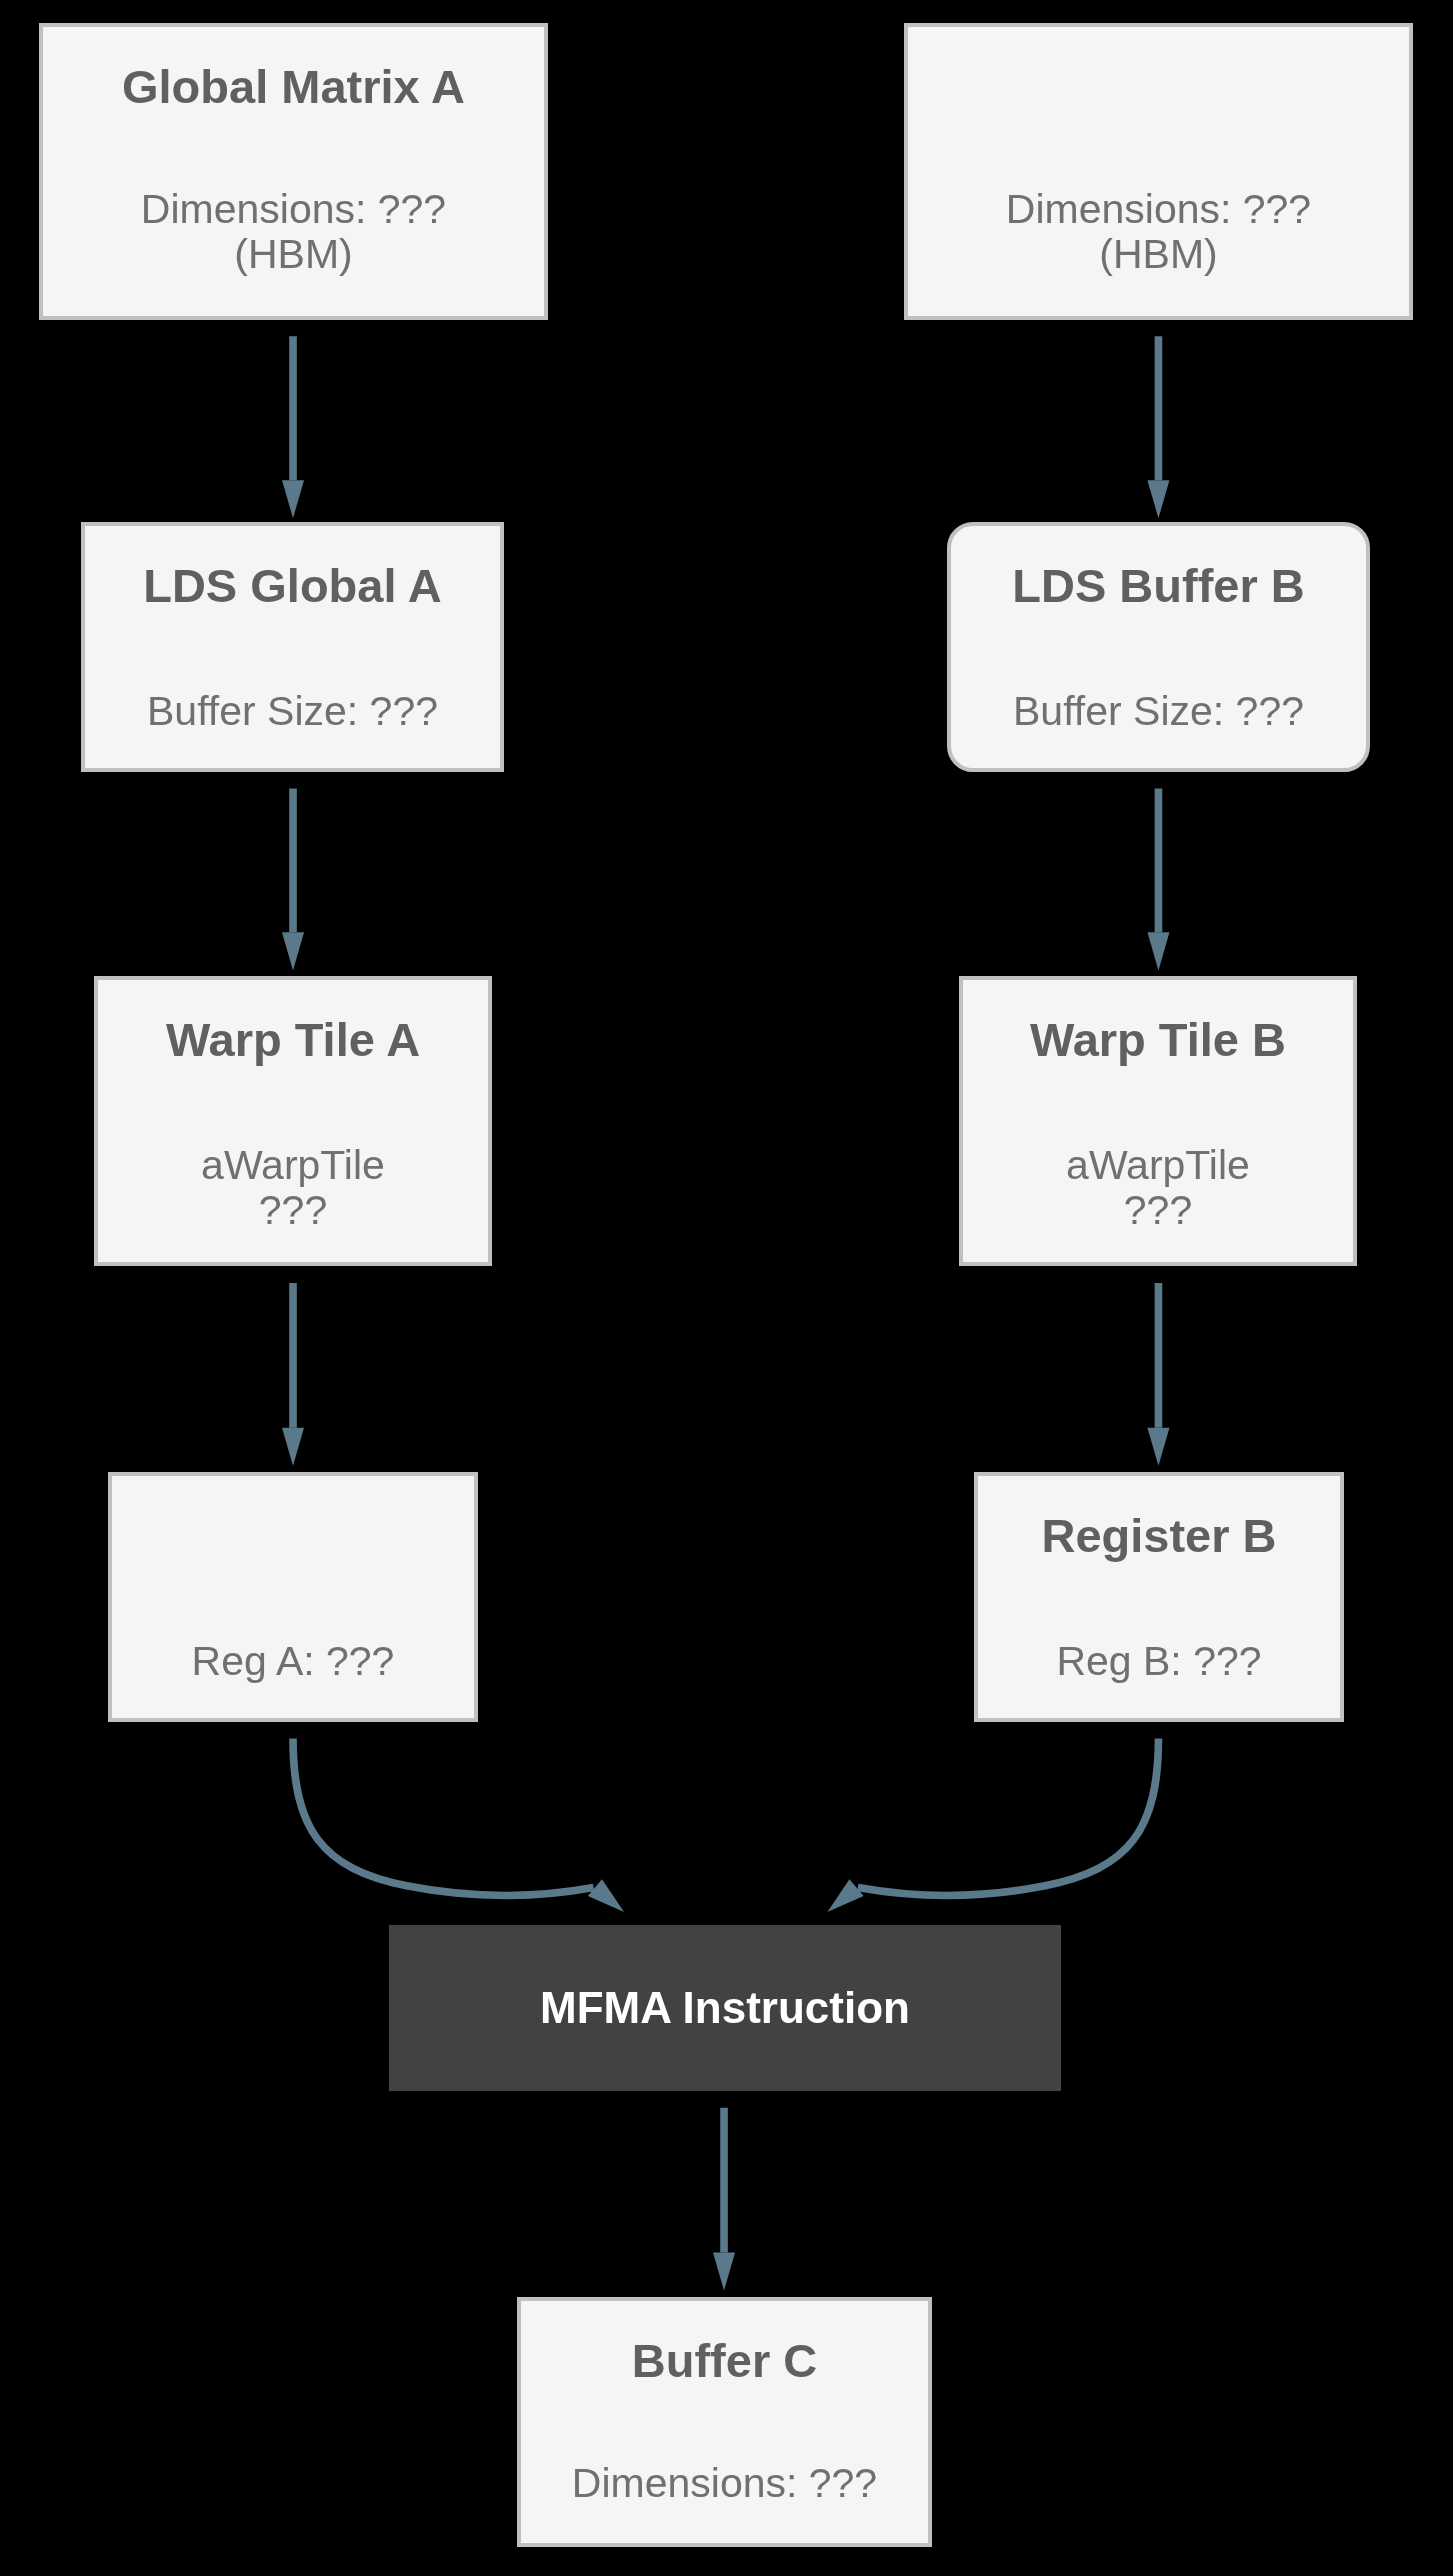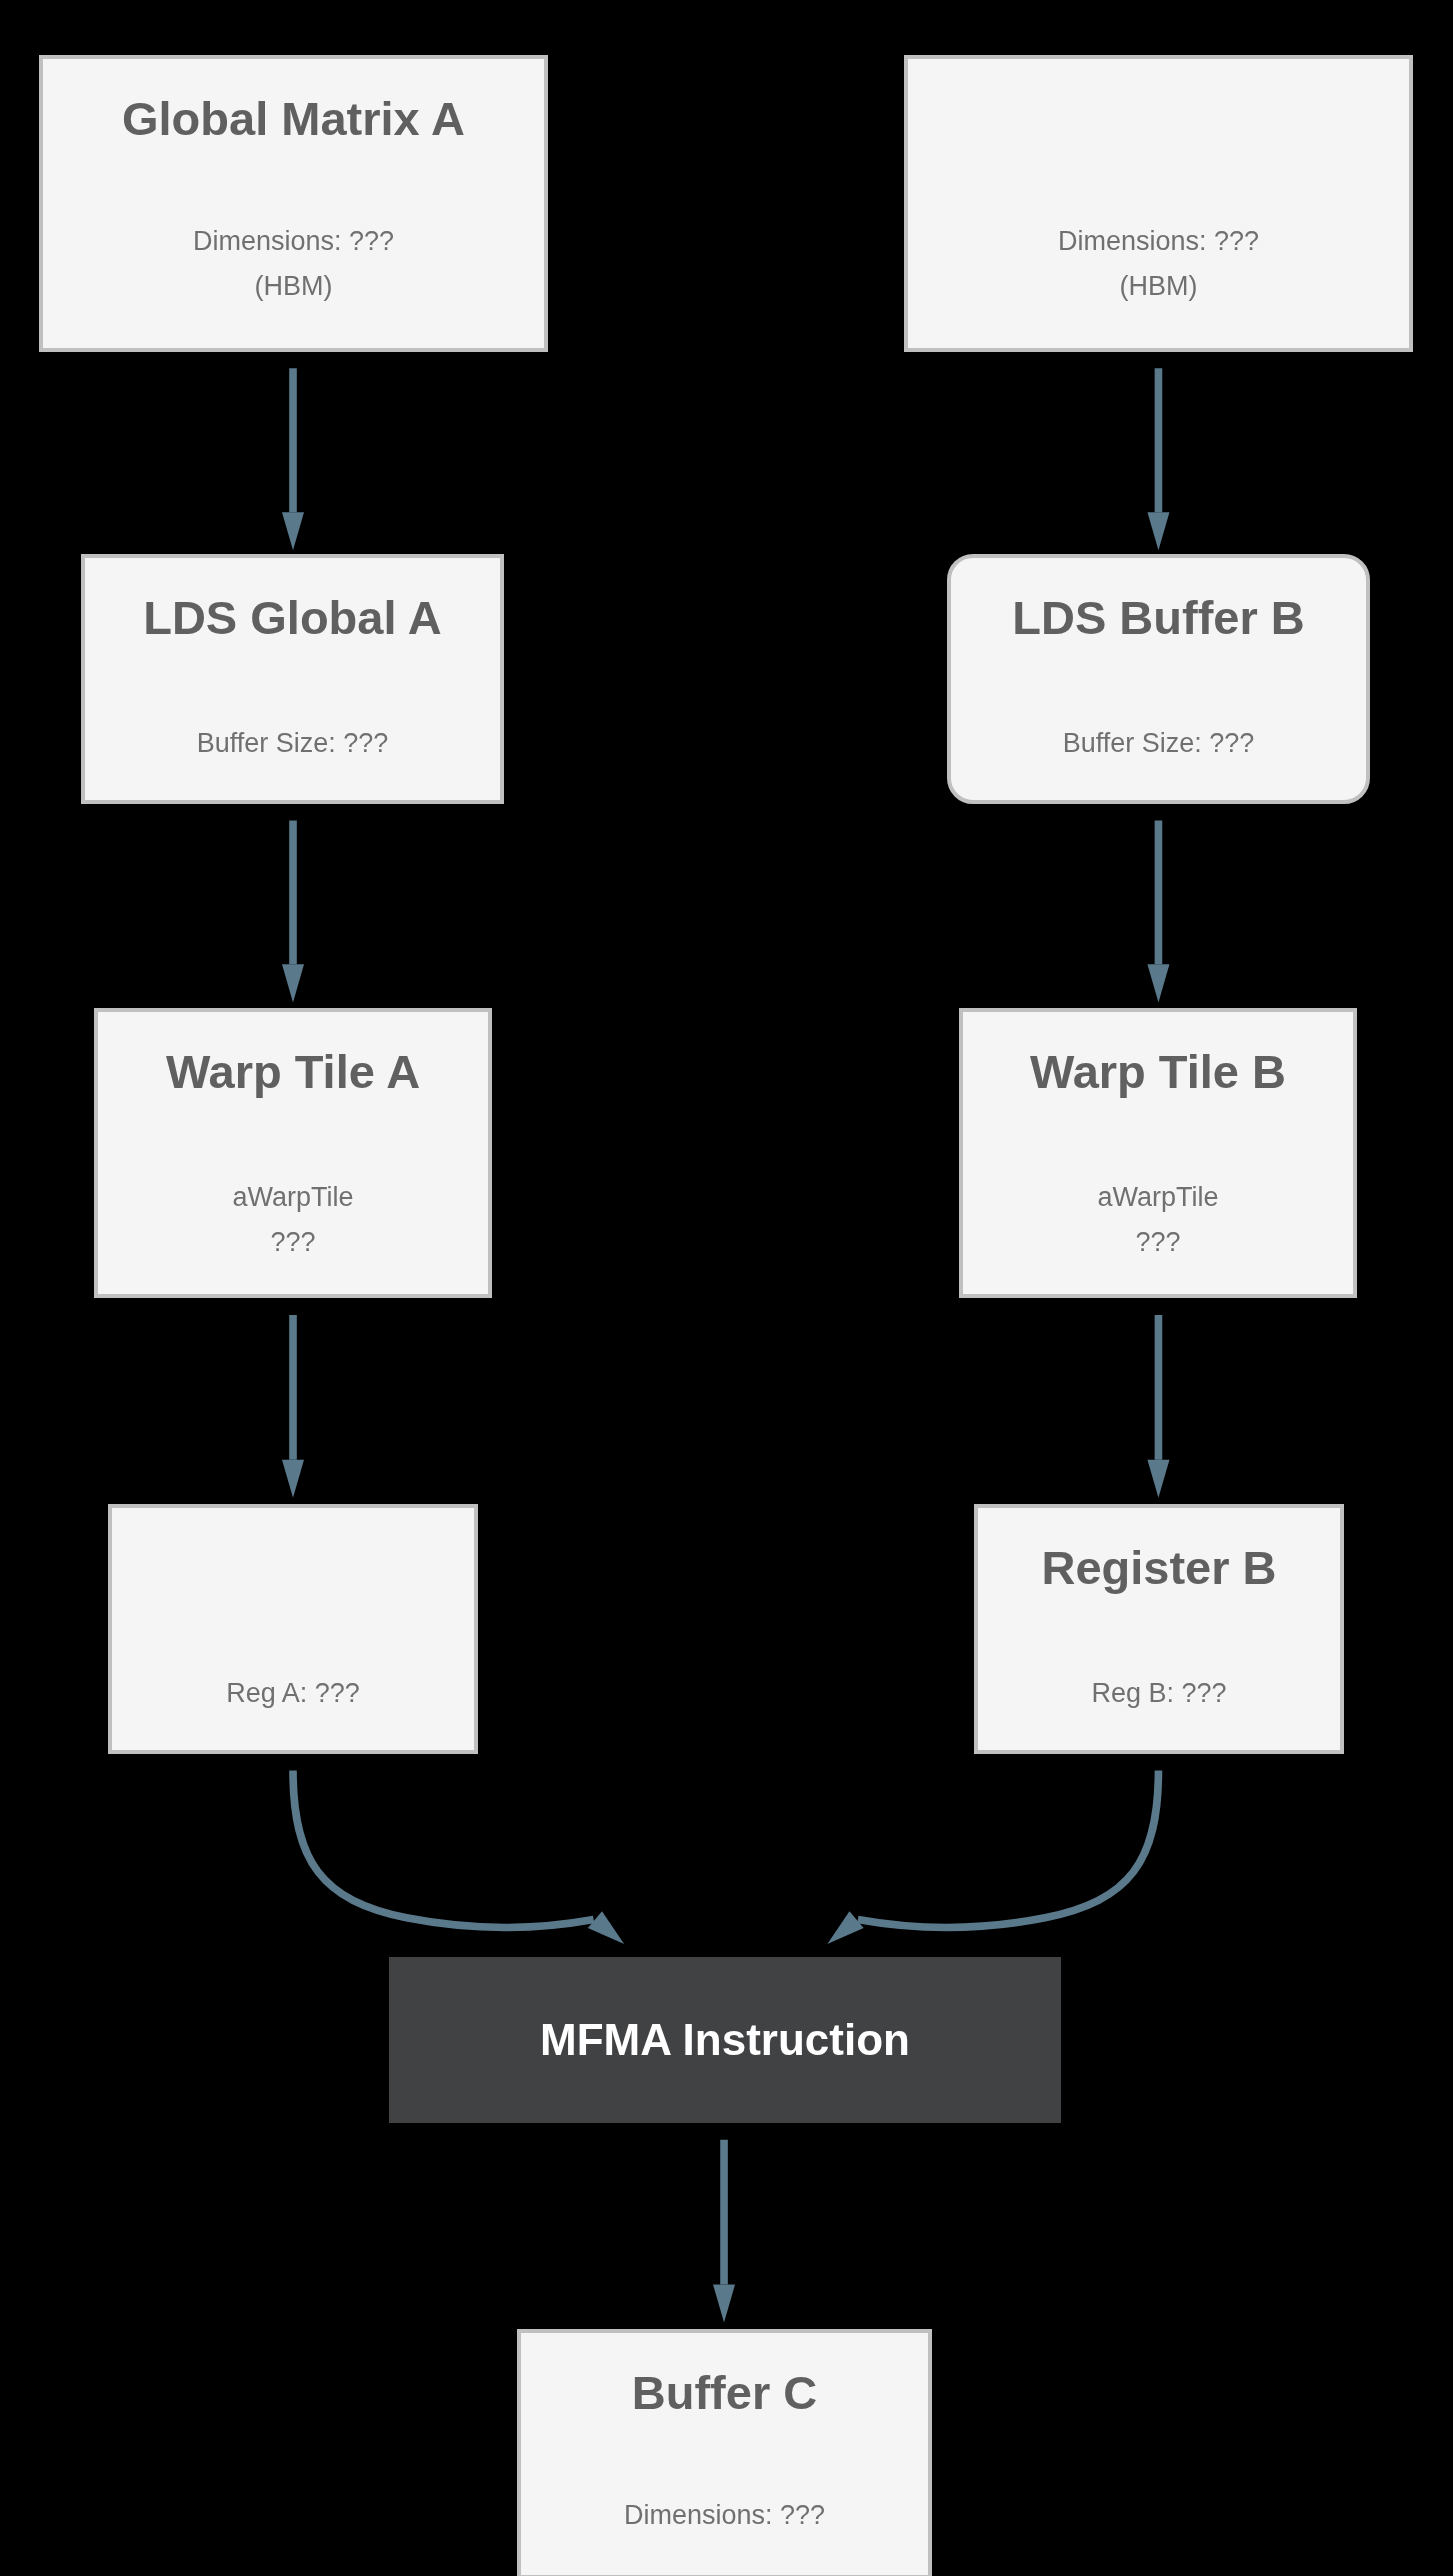--- a/index.html
+++ b/index.html
@@ -12,41 +12,41 @@
     --mfma-fill: #414244;
     --mfma-text: #ffffff;
   }
   * { box-sizing: border-box; margin: 0; padding: 0; }
   html, body { background: var(--bg); }
   body {
     width: 1454px; height: 2576px;
     font-family: "Liberation Sans", "DejaVu Sans", sans-serif;
     overflow: hidden;
   }
-  .canvas { position: relative; width: 1454px; height: 2230px; background: var(--bg); margin-top: 32px; }
+  .canvas { position: relative; width: 1454px; height: 2230px; background: var(--bg); }
   .edges { position: absolute; left: 0; top: 0; width: 1454px; height: 2576px; }
   .node {
     position: absolute;
     background: var(--node-fill);
     border: 4.2px solid var(--node-border);
   }
   .node-title {
     position: absolute; top: 59px; left: 0; right: 0;
     transform: translateY(-50%);
     text-align: center;
     font-weight: bold; font-size: 47px;
     color: var(--title-color);
     white-space: nowrap;
   }
   .node-body {
     position: absolute; left: 0; right: 0;
     top: var(--bodyCenter, 185px);
     transform: translateY(-50%);
     text-align: center;
-    font-size: 27px; line-height: 45px;
+    font-size: 41px; line-height: 45px;
     color: var(--body-color);
     white-space: nowrap;
   }
   .node--mfma {
     background: var(--mfma-fill);
     border: none;
     display: flex; align-items: center; justify-content: center;
   }
   .node--mfma .mfma-label {
     font-weight: bold; font-size: 44px;

